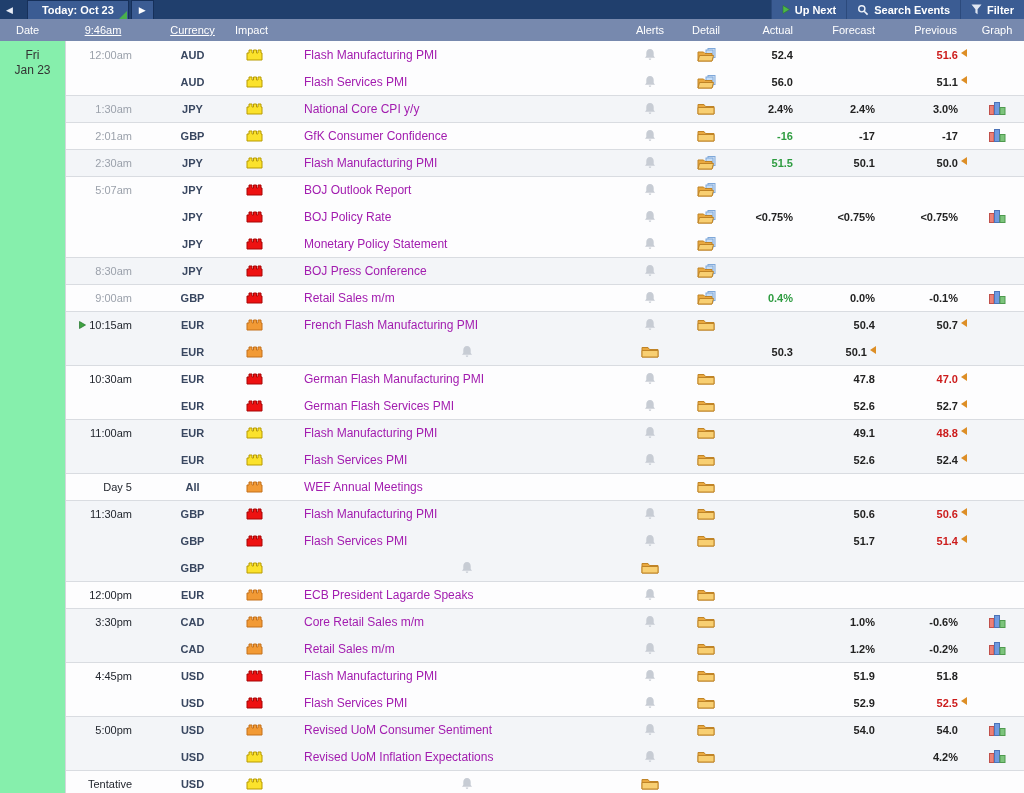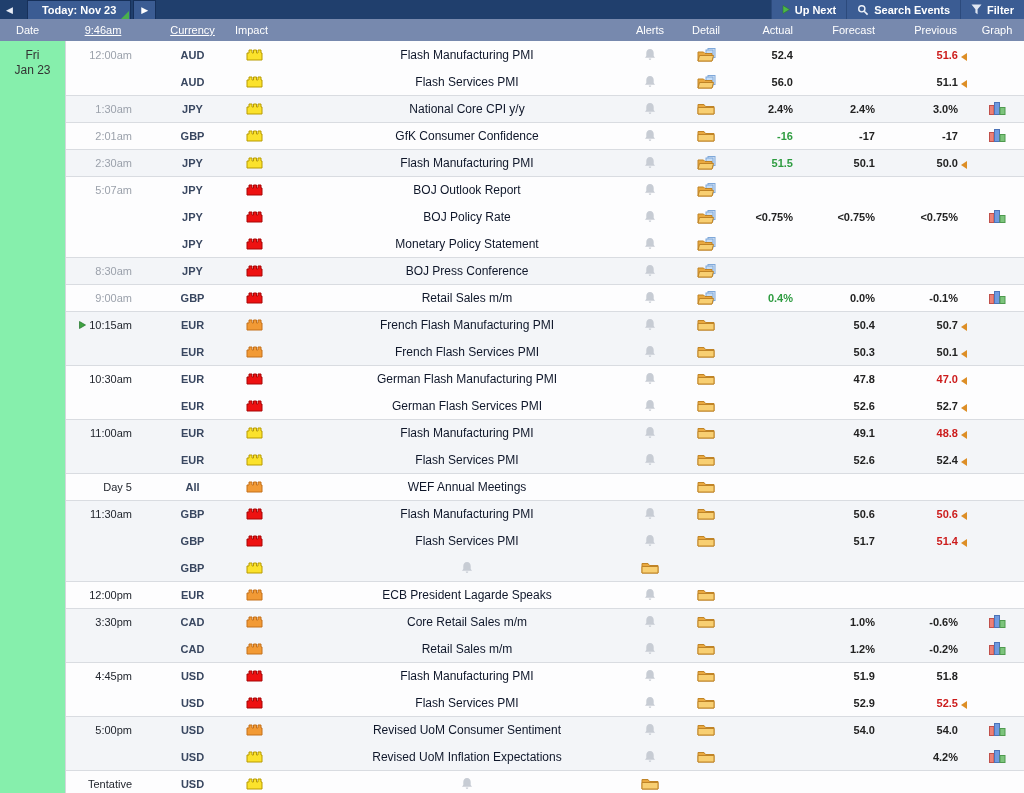--- a/index.html
+++ b/index.html
@@ -44,24 +44,24 @@
   .row{display:grid;grid-template-columns:74px 105px 59px 1fr 40px 72px 55px 82px 91px 54px;
        height:27px;align-items:center;background:#fdfdfe;font-size:11px;}
   .row.shade{background:#f3f5f8;}
   .row.sep{box-shadow:inset 0 1px 0 #d9dce1;}
   .time{display:flex;justify-content:flex-end;align-items:center;gap:3px;padding-right:8px;
         color:#9ba1ab;white-space:nowrap;}
   .time.future{color:#22262e;}
   .upnext-icon{display:flex;}
   .currency{text-align:center;font-weight:bold;color:#394760;}
   .impact{display:flex;align-items:center;padding-left:1px;}
-  .event{font-size:12px;color:#0f172a;white-space:nowrap;overflow:hidden;text-align:center;}
+  .event{font-size:12px;color:#a21caf;white-space:nowrap;overflow:hidden;}
   .alerts,.detail,.graph{display:flex;justify-content:center;align-items:center;cursor:pointer;}
   .actual,.forecast{text-align:right;padding-right:4px;font-weight:bold;color:#222;white-space:nowrap;}
-  .previous{display:flex;justify-content:flex-end;align-items:flex-end;font-weight:bold;color:#222;}
+  .previous{display:flex;justify-content:flex-end;align-items:flex-start;font-weight:bold;color:#222;}
   .prev-val{white-space:nowrap;}
   .tri-slot{width:12px;display:flex;justify-content:center;align-items:center;}
   .rev-triangle{width:0;height:0;border-top:4px solid transparent;border-bottom:4px solid transparent;
         border-right:6px solid #dd8e26;cursor:pointer;}
   .c-green{color:#2e9c40 !important;}
   .c-red{color:#cc1c1c !important;}
   .c-black{color:#222;}
 
   
   .impact-icon.yellow path{fill:#fbe22c;stroke:#b89b00;}
@@ -69,21 +69,21 @@
   .impact-icon.red path{fill:#ee1111;stroke:#a80606;}
 </style>
 </head>
 <body>
 
 <div class="page">
 
   <div class="topbar">
     <div class="nav-arrow">◀</div>
     <div class="today-tab">
-      <span>Today: Nov 23</span>
+      <span>Today: Oct 23</span>
       <span class="corner"></span>
     </div>
     <div class="next-box">▶</div>
     <div class="tb-right">
       <div class="tb-btn">
         <svg width="8" height="9" viewBox="0 0 8 9">
             <polygon points="1,0.5 7.5,4.5 1,8.5" fill="#4db848" stroke="#2d7d2d" stroke-width="0.6"></polygon>
           </svg>
         <span>Up Next</span>
       </div>
@@ -609,21 +609,20 @@
       <div class="time future">
 
         <span class="time-text"></span>
       </div>
       <div class="currency">EUR</div>
       <div class="impact">
         <svg class="impact-icon orange" width="17" height="12" viewBox="0 0 17 12">
           <path d="M1 11 V4 H3 V1 H6 V4 H7.5 V1 H10.5 V4 H12 V1 H15 V4 H16 V11 Z" stroke-width="1"></path>
         </svg>
       </div>
-      <div class="event">French Flash Services PMI</div>
       <div class="alerts">
         <svg class="bell-icon" width="12" height="13" viewBox="0 0 12 13">
           <path d="M6 1 C3.6 1 2.3 2.8 2.3 5 L2.3 8 L1 9.8 L11 9.8 L9.7 8 L9.7 5 C9.7 2.8 8.4 1 6 1 Z" fill="#c7ccd4"></path>
           <path d="M4.7 10.6 a1.3 1.3 0 0 0 2.6 0 Z" fill="#c7ccd4"></path>
         </svg>
       </div>
       <div class="detail">
 
         <svg class="folder-closed-icon" width="18" height="13" viewBox="0 0 18 13">
           <path d="M1 2.5 L7 2.5 L8.5 4.5 L17 4.5 L17 12 L1 12 Z" fill="#e9a83f" stroke="#c08427"></path>

